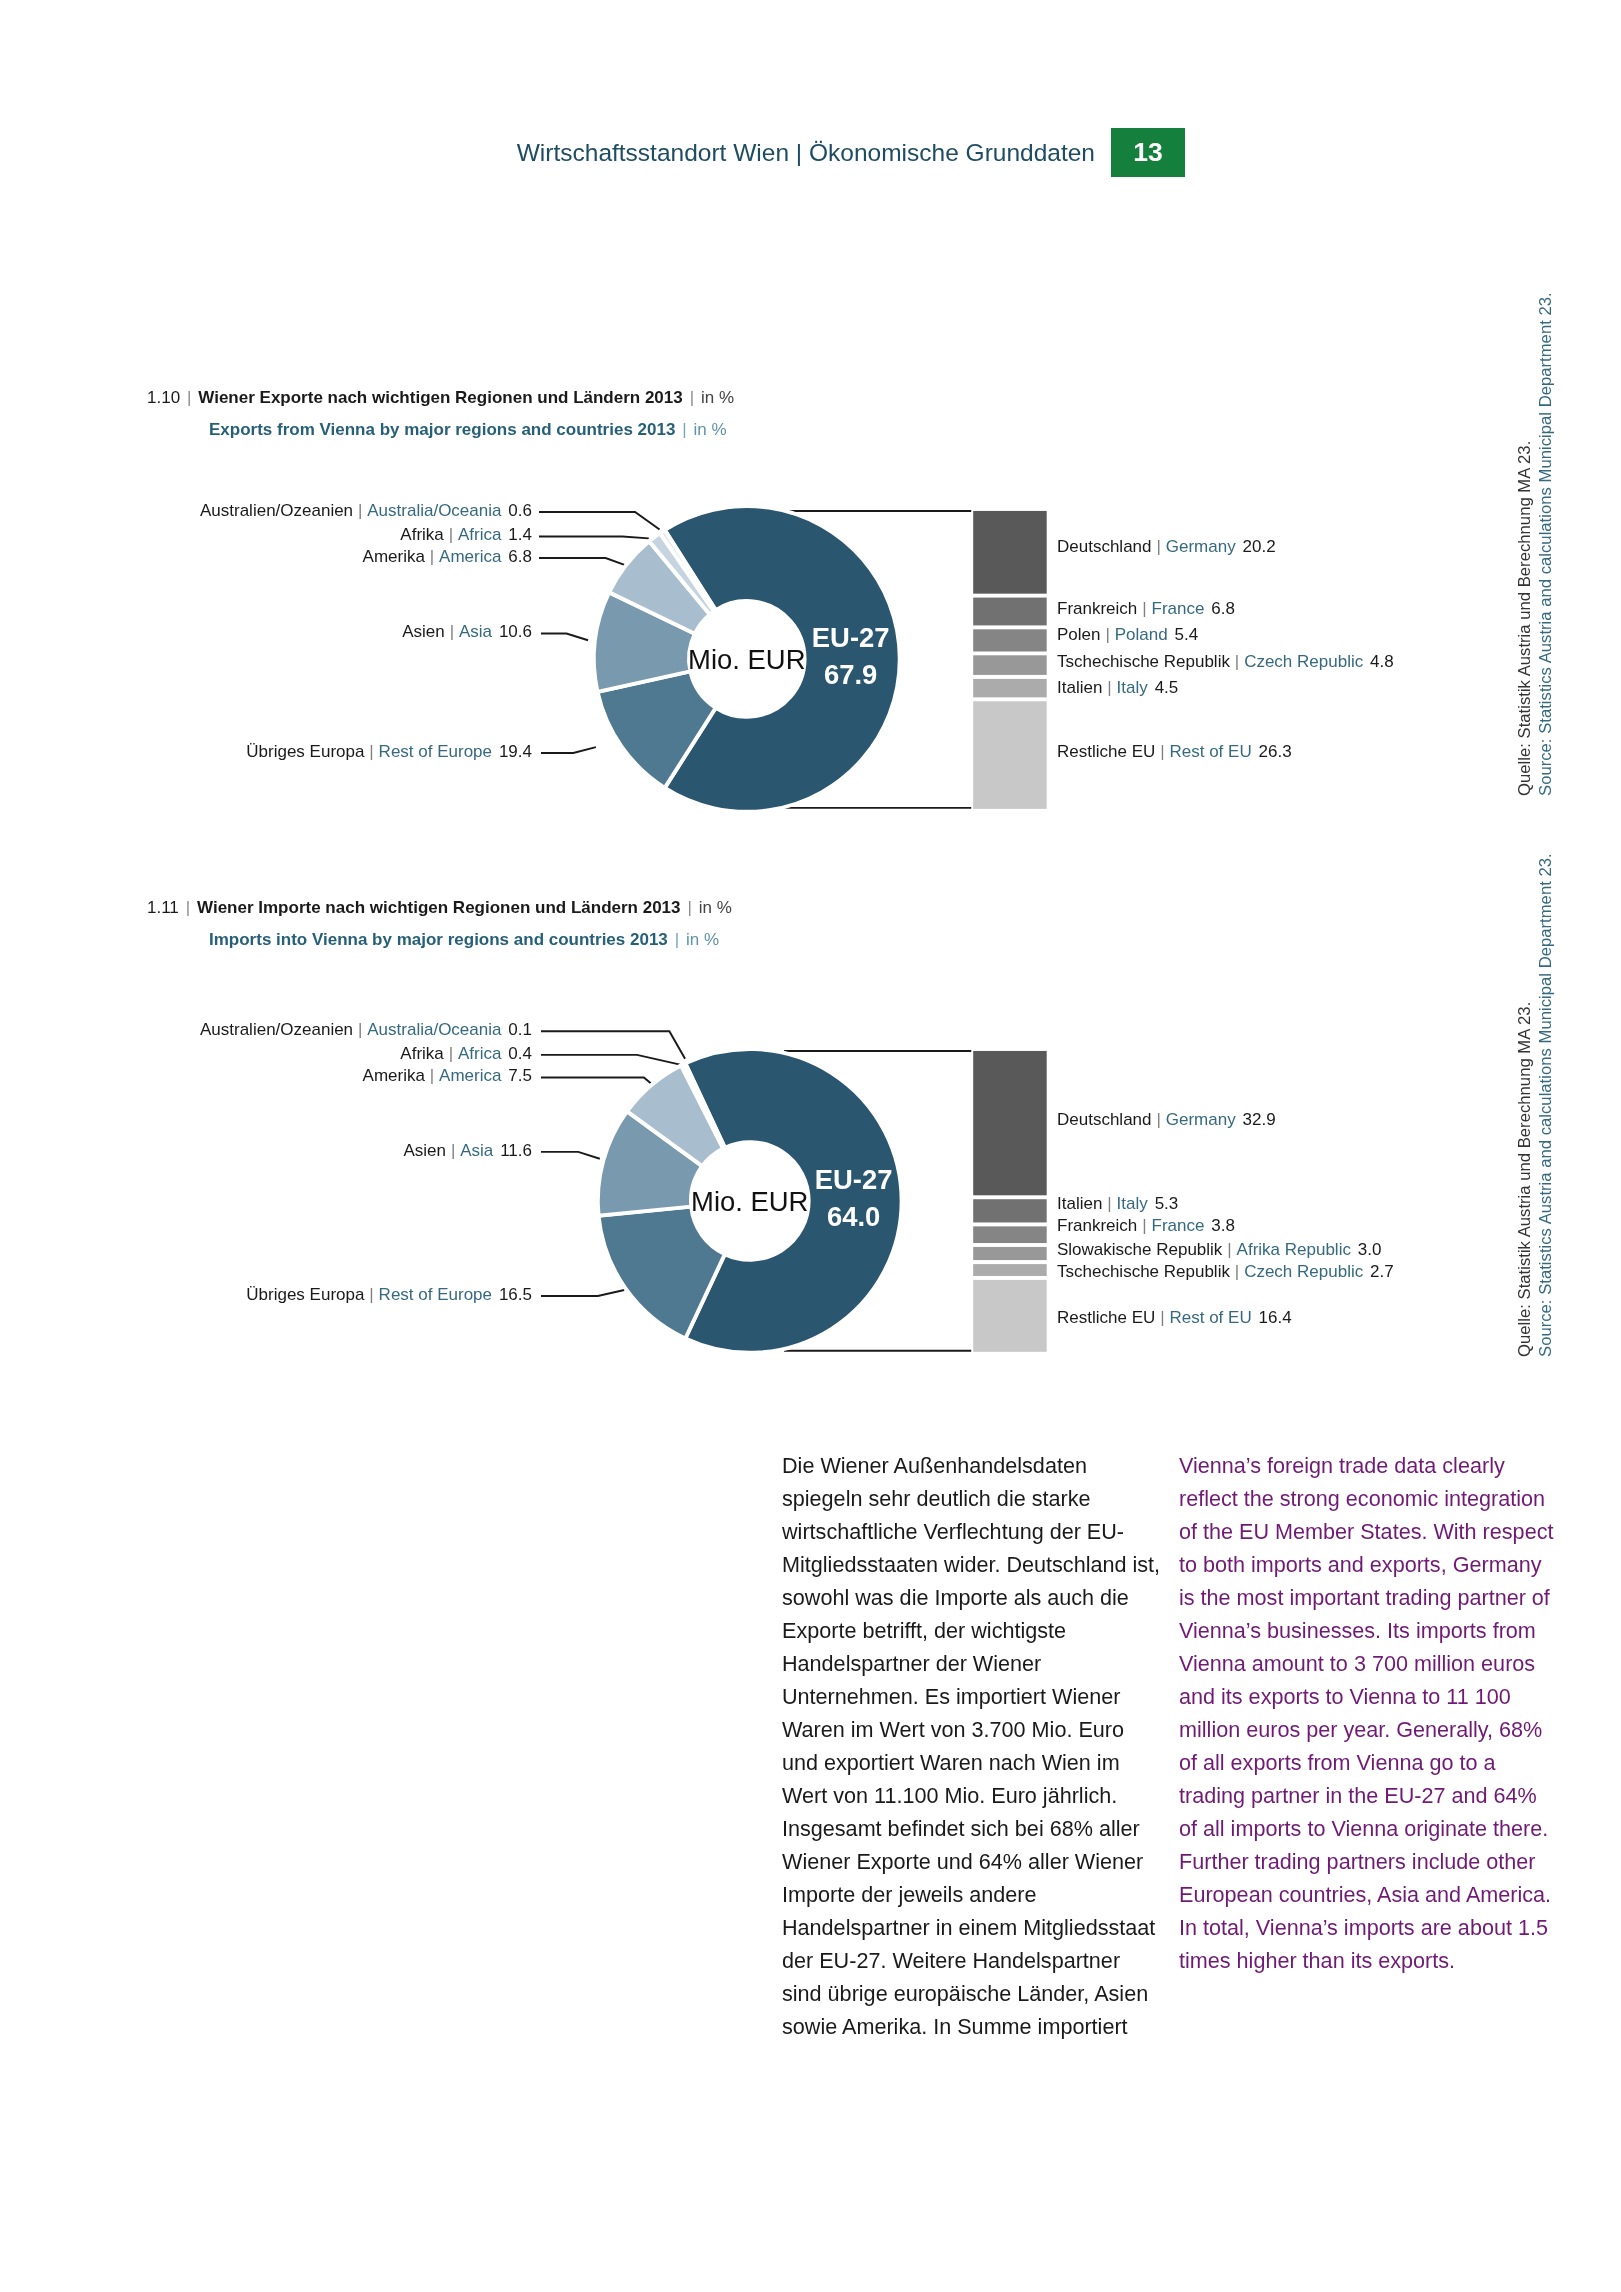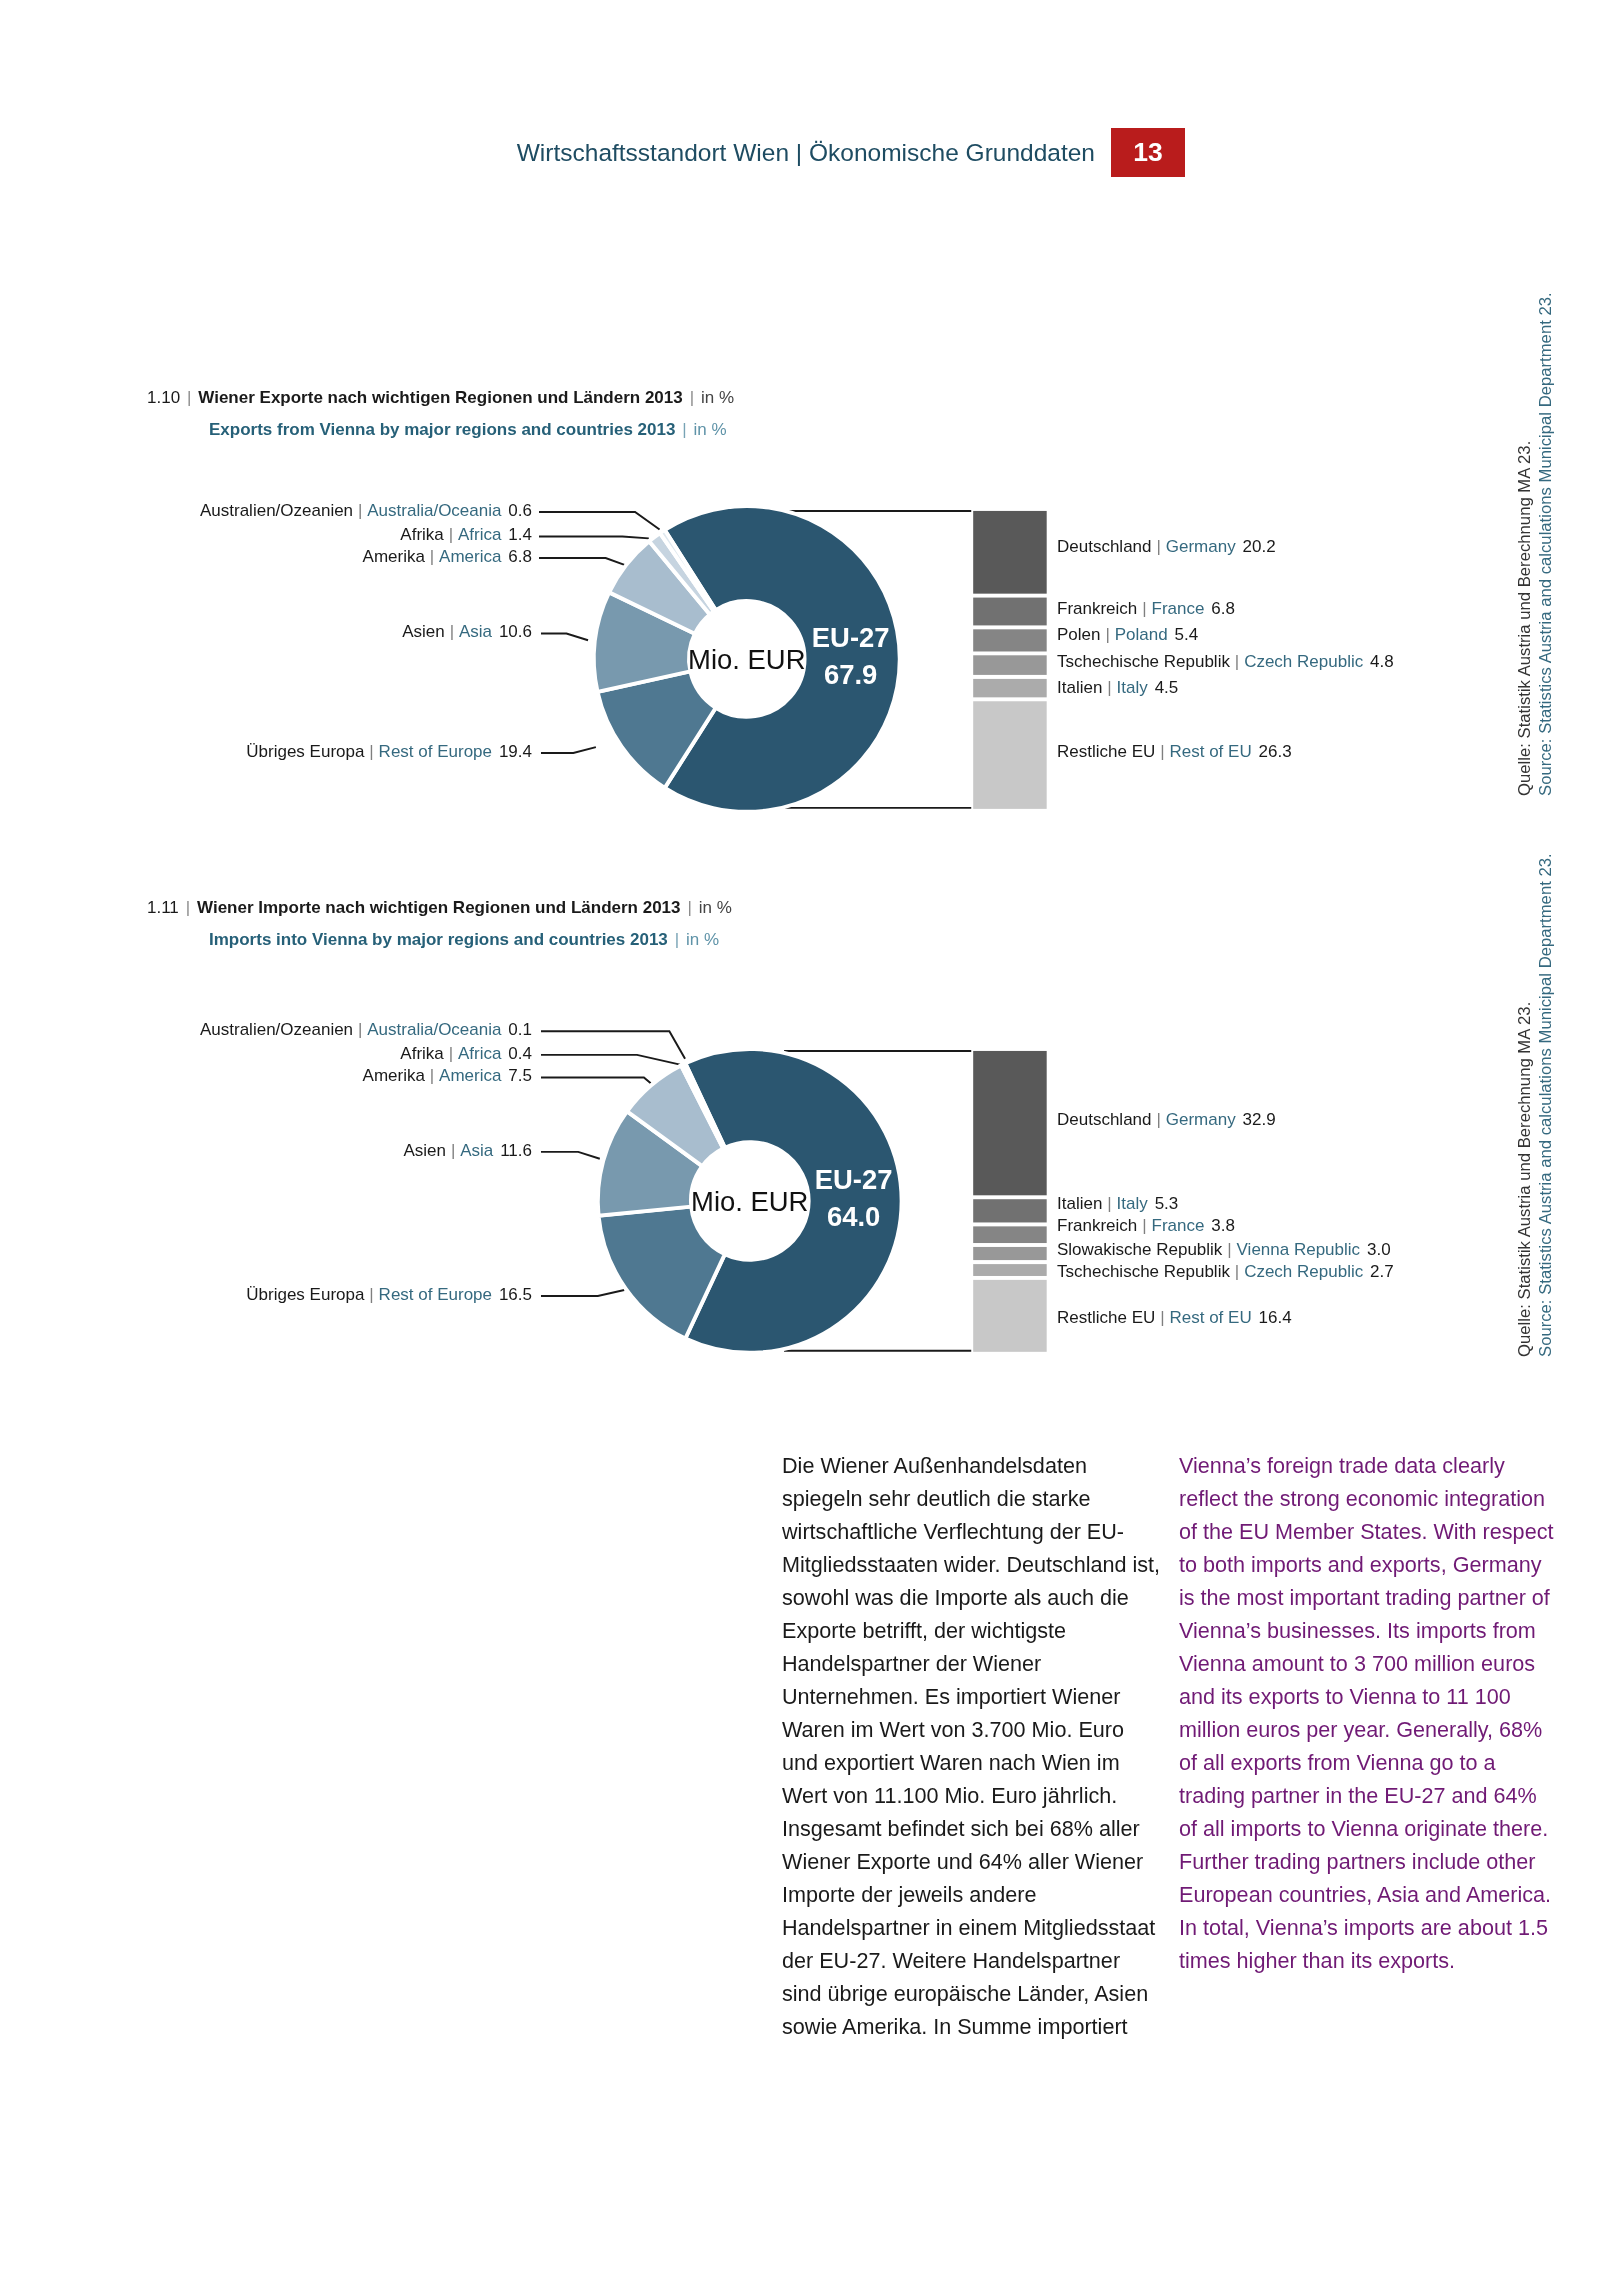--- a/index.html
+++ b/index.html
@@ -1,21 +1,21 @@
 <!DOCTYPE html>
 <html><head>
 <meta charset="utf-8">
 <style>
   html,body{margin:0;padding:0;background:#ffffff;}
   .page{position:relative;width:1621px;height:2046px;background:#ffffff;overflow:hidden;
         font-family:"Liberation Sans",sans-serif;}
   
   .header-title{position:absolute;left:490px;top:139px;width:605px;text-align:right;
         font-size:24.5px;color:#1e4c62;white-space:nowrap;}
-  .pagenum{position:absolute;left:1111px;top:128px;width:74px;height:49px;background:#b91c1c;
+  .pagenum{position:absolute;left:1111px;top:128px;width:74px;height:49px;background:#15803d;
         color:#ffffff;font-weight:bold;font-size:26.5px;text-align:center;line-height:49px;}
   
   .chart-title{position:absolute;left:147px;font-size:17px;line-height:32px;white-space:nowrap;}
   .ct-1{top:382px;} .ct-2{top:892px;}
   .ct-num{color:#1a1a1a;}
   .ct-sep{color:#8b8b8b;margin:0 6.9px;}
   .ct-de{color:#1a1a1a;font-weight:bold;}
   .ct-unit{color:#444444;}
   .ct-en{color:#266078;font-weight:bold;}
   .ct-sep-en{color:#78a3b5;margin:0 6.9px;}
@@ -119,21 +119,21 @@
       <div class="lbl lbl-right" style="top: 675px;"><span class="de">Italien</span><span class="sep">|</span><span class="en">Italy</span><span class="val">4.5</span></div>
       <div class="lbl lbl-right" style="top: 739px;"><span class="de">Restliche EU</span><span class="sep">|</span><span class="en">Rest of EU</span><span class="val">26.3</span></div>
       <div class="lbl lbl-left" style="top: 1017px;"><span class="de">Australien/Ozeanien</span><span class="sep">|</span><span class="en">Australia/Oceania</span><span class="val">0.1</span></div>
       <div class="lbl lbl-left" style="top: 1041px;"><span class="de">Afrika</span><span class="sep">|</span><span class="en">Africa</span><span class="val">0.4</span></div>
       <div class="lbl lbl-left" style="top: 1063px;"><span class="de">Amerika</span><span class="sep">|</span><span class="en">America</span><span class="val">7.5</span></div>
       <div class="lbl lbl-left" style="top: 1138px;"><span class="de">Asien</span><span class="sep">|</span><span class="en">Asia</span><span class="val">11.6</span></div>
       <div class="lbl lbl-left" style="top: 1282px;"><span class="de">Übriges Europa</span><span class="sep">|</span><span class="en">Rest of Europe</span><span class="val">16.5</span></div>
       <div class="lbl lbl-right" style="top: 1107px;"><span class="de">Deutschland</span><span class="sep">|</span><span class="en">Germany</span><span class="val">32.9</span></div>
       <div class="lbl lbl-right" style="top: 1191px;"><span class="de">Italien</span><span class="sep">|</span><span class="en">Italy</span><span class="val">5.3</span></div>
       <div class="lbl lbl-right" style="top: 1213px;"><span class="de">Frankreich</span><span class="sep">|</span><span class="en">France</span><span class="val">3.8</span></div>
-      <div class="lbl lbl-right" style="top: 1237px;"><span class="de">Slowakische Republik</span><span class="sep">|</span><span class="en">Vienna Republic</span><span class="val">3.0</span></div>
+      <div class="lbl lbl-right" style="top: 1237px;"><span class="de">Slowakische Republik</span><span class="sep">|</span><span class="en">Afrika Republic</span><span class="val">3.0</span></div>
       <div class="lbl lbl-right" style="top: 1259px;"><span class="de">Tschechische Republik</span><span class="sep">|</span><span class="en">Czech Republic</span><span class="val">2.7</span></div>
       <div class="lbl lbl-right" style="top: 1305px;"><span class="de">Restliche EU</span><span class="sep">|</span><span class="en">Rest of EU</span><span class="val">16.4</span></div>
     </div>
 
   <div class="source src-1">
     <div class="s-de">Quelle: Statistik Austria und Berechnung MA 23.</div>
     <div class="s-en">Source: Statistics Austria and calculations Municipal Department 23.</div>
   </div>
   <div class="source src-2">
     <div class="s-de">Quelle: Statistik Austria und Berechnung MA 23.</div>

